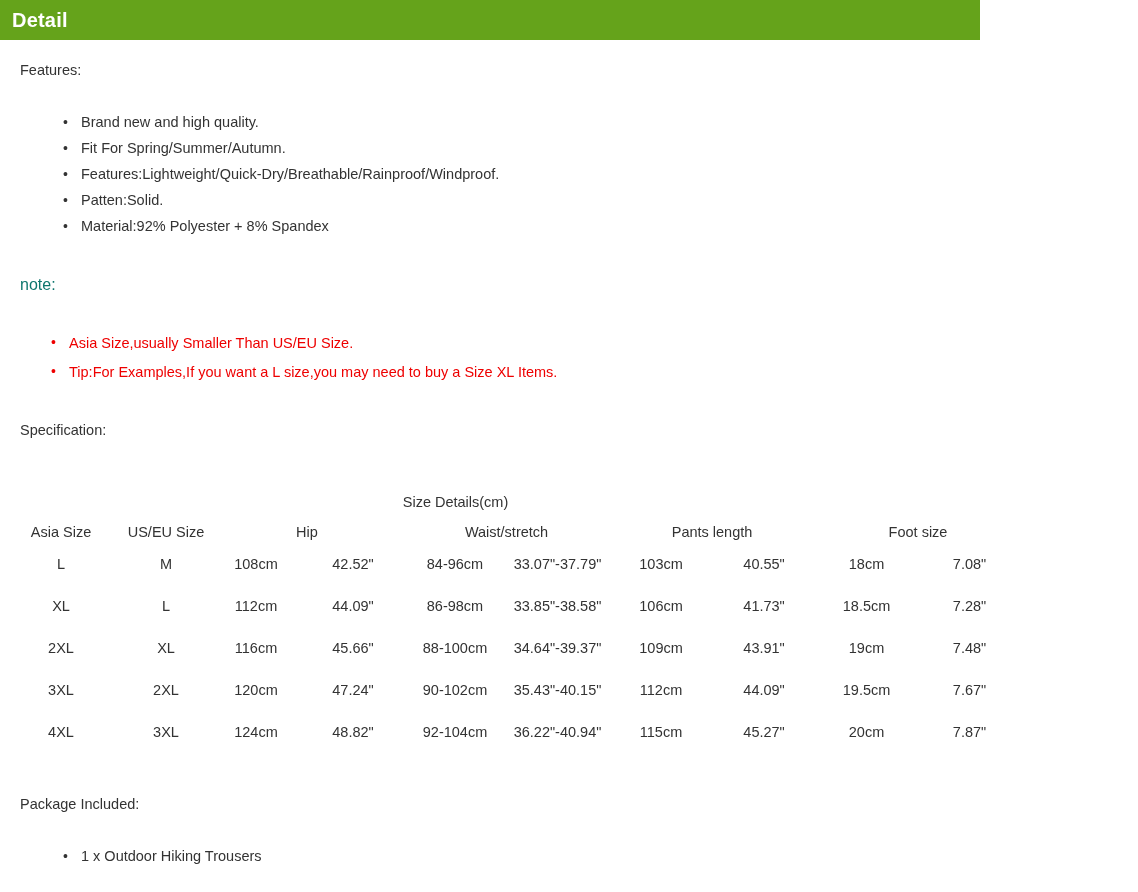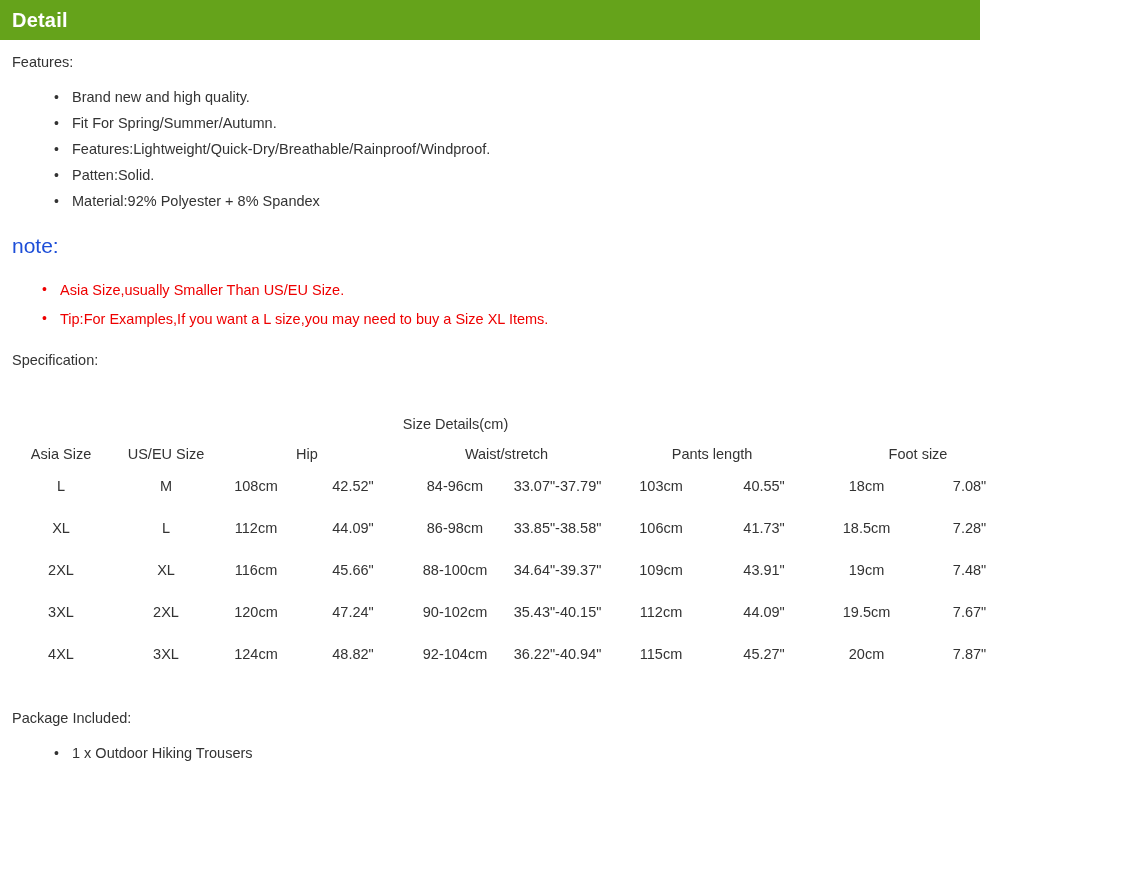--- a/index.html
+++ b/index.html
@@ -32,32 +32,32 @@
     font-size: 20px;
     font-weight: bold;
     letter-spacing: 0.2px;
     line-height: 1;
   }
 
   
   .section-label {
     font-size: 14.5px;
     color: #333333;
-    margin: 0;
+    margin: 8px;
     padding: 0;
   }
 
   .pad-l {
     padding-left: 12px;
   }
 
   
   ul.feature-list {
     list-style: none;
-    margin: 0;
+    margin: 9px;
     padding: 0;
   }
   ul.feature-list > li {
     position: relative;
     font-size: 14.5px;
     color: #333333;
     padding-left: 18px;
     line-height: 26px;
     white-space: nowrap;
   }
@@ -71,22 +71,22 @@
   }
 
   ul.note-list > li {
     color: #ee0000;
   }
   ul.note-list > li::before {
     color: #ee0000;
   }
 
   .note-title {
-    color: #1d4ed8;
-    font-size: 21px;
+    color: #0f766e;
+    font-size: 16px;
   }
 
   
   .size-table-wrap {
     position: relative;
     width: 908px;
   }
   table.size-table {
     border-collapse: collapse;
     width: 1138px;

